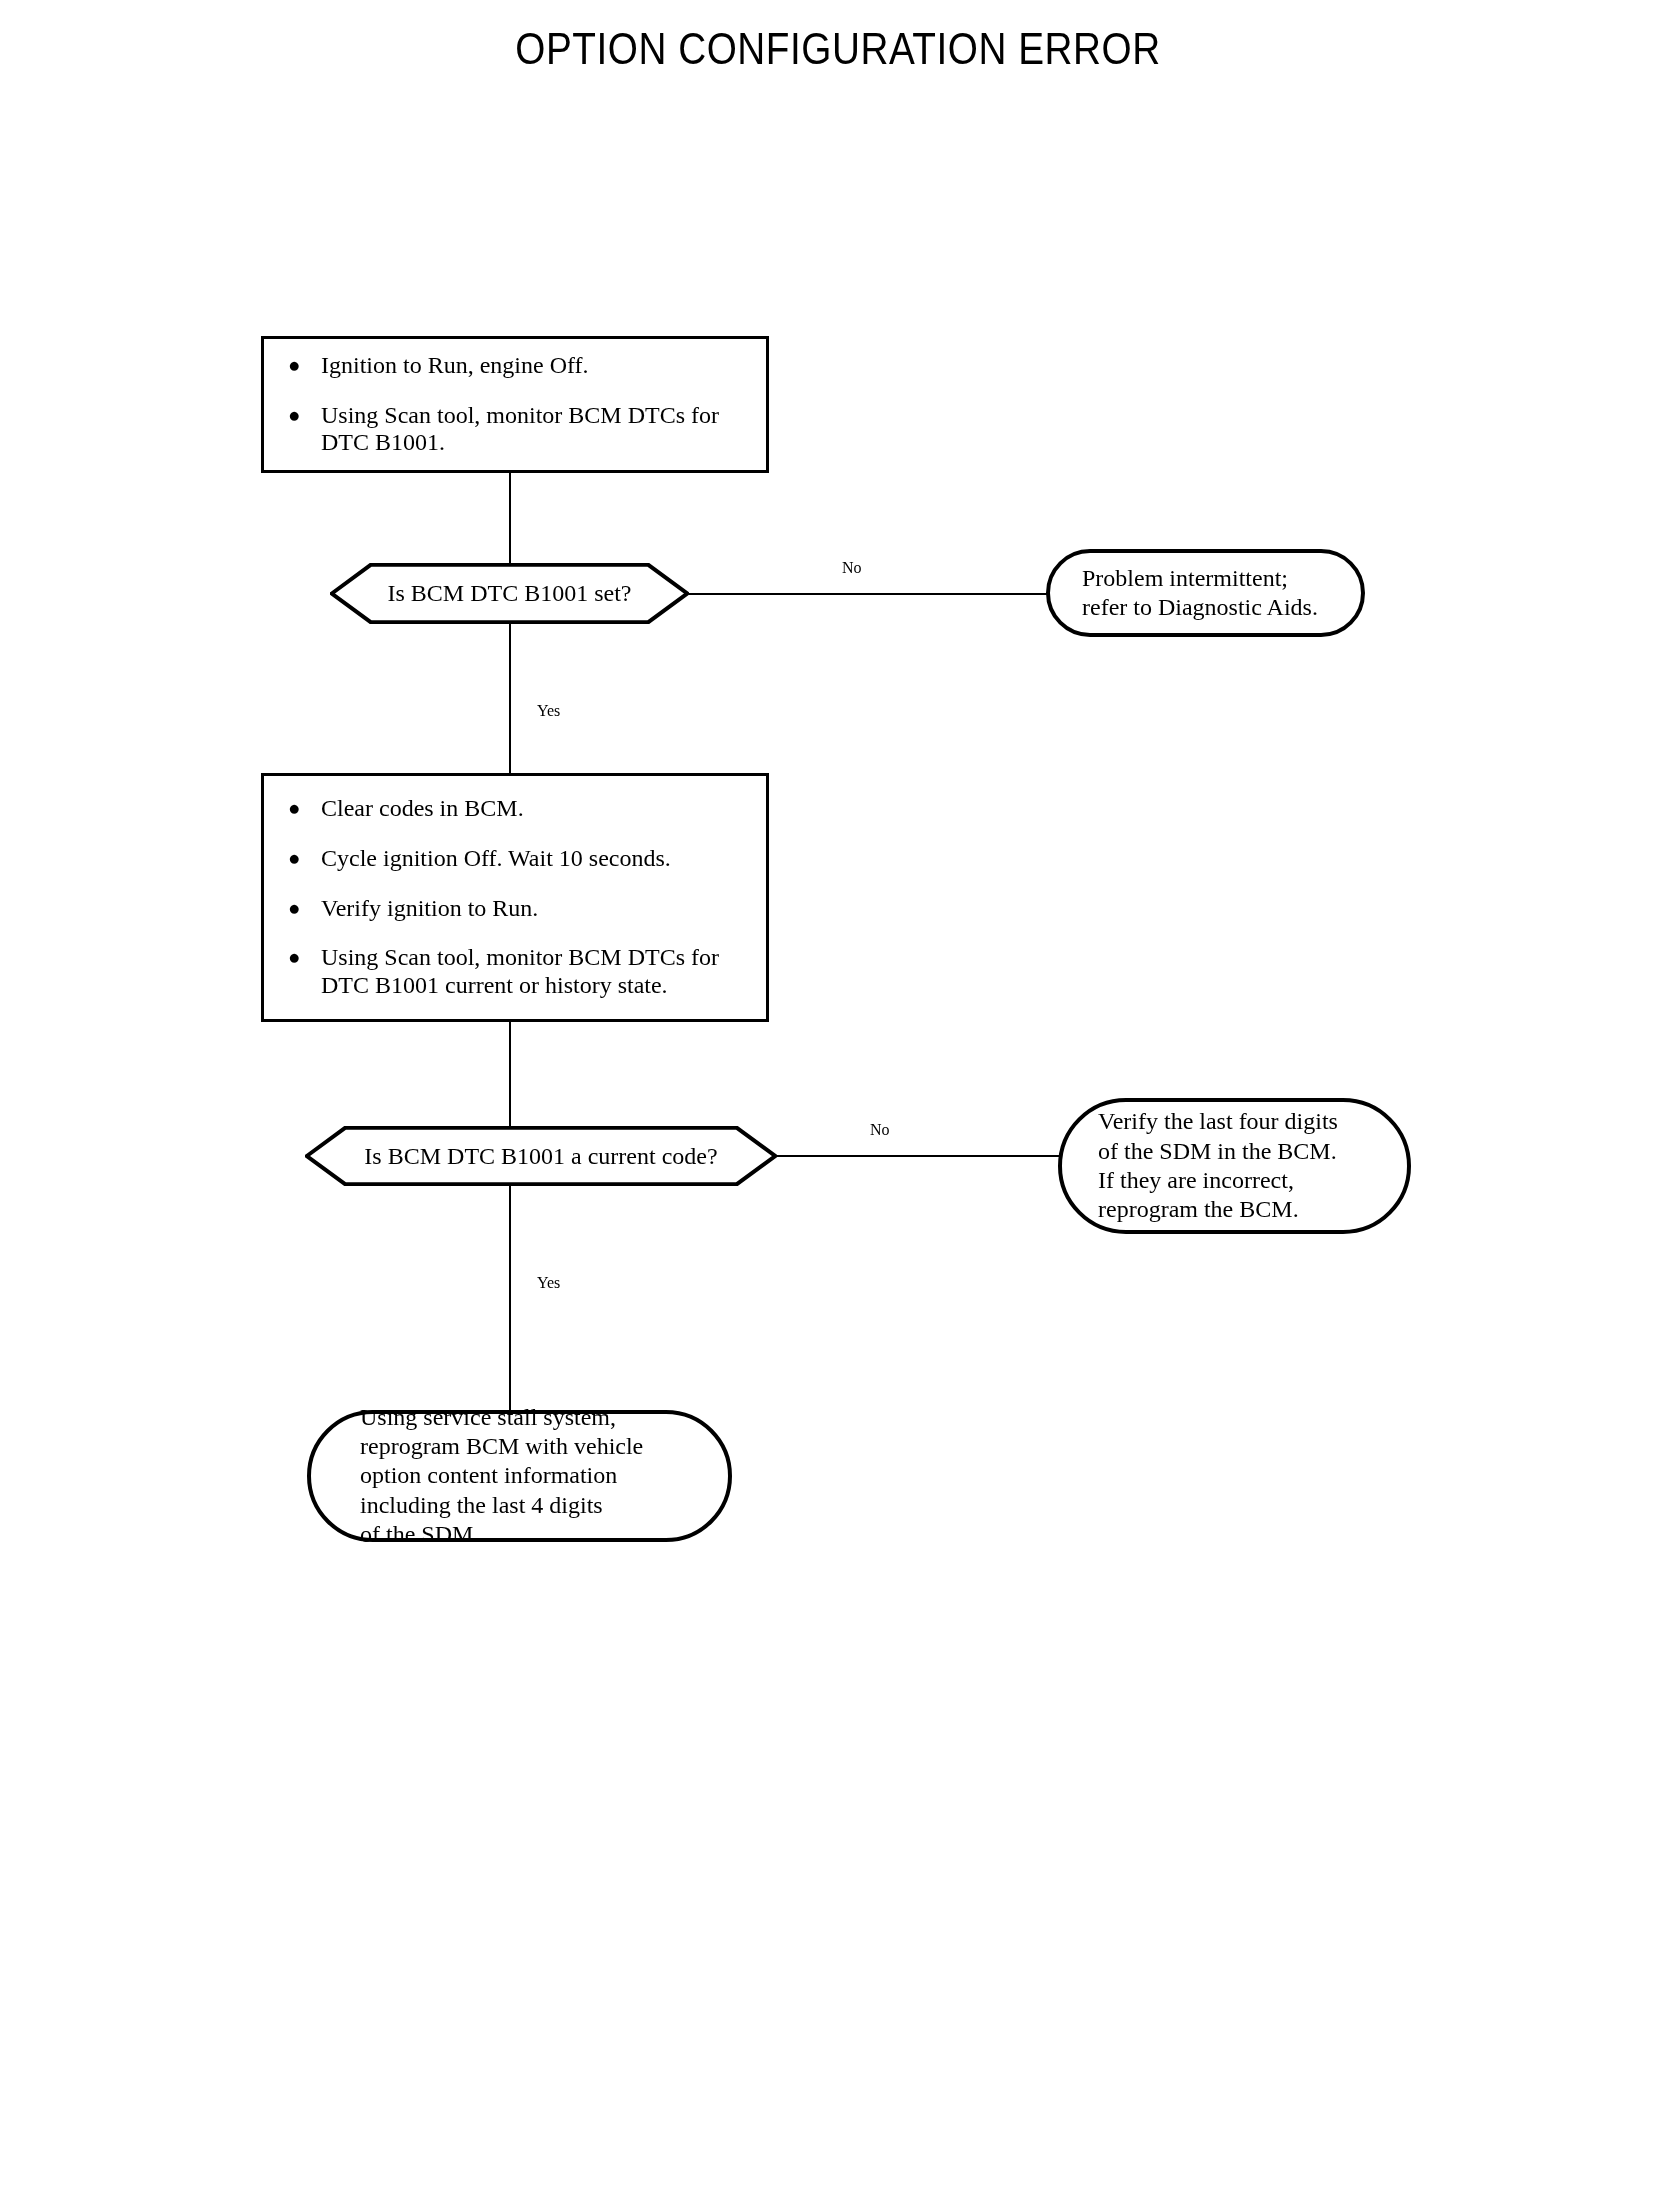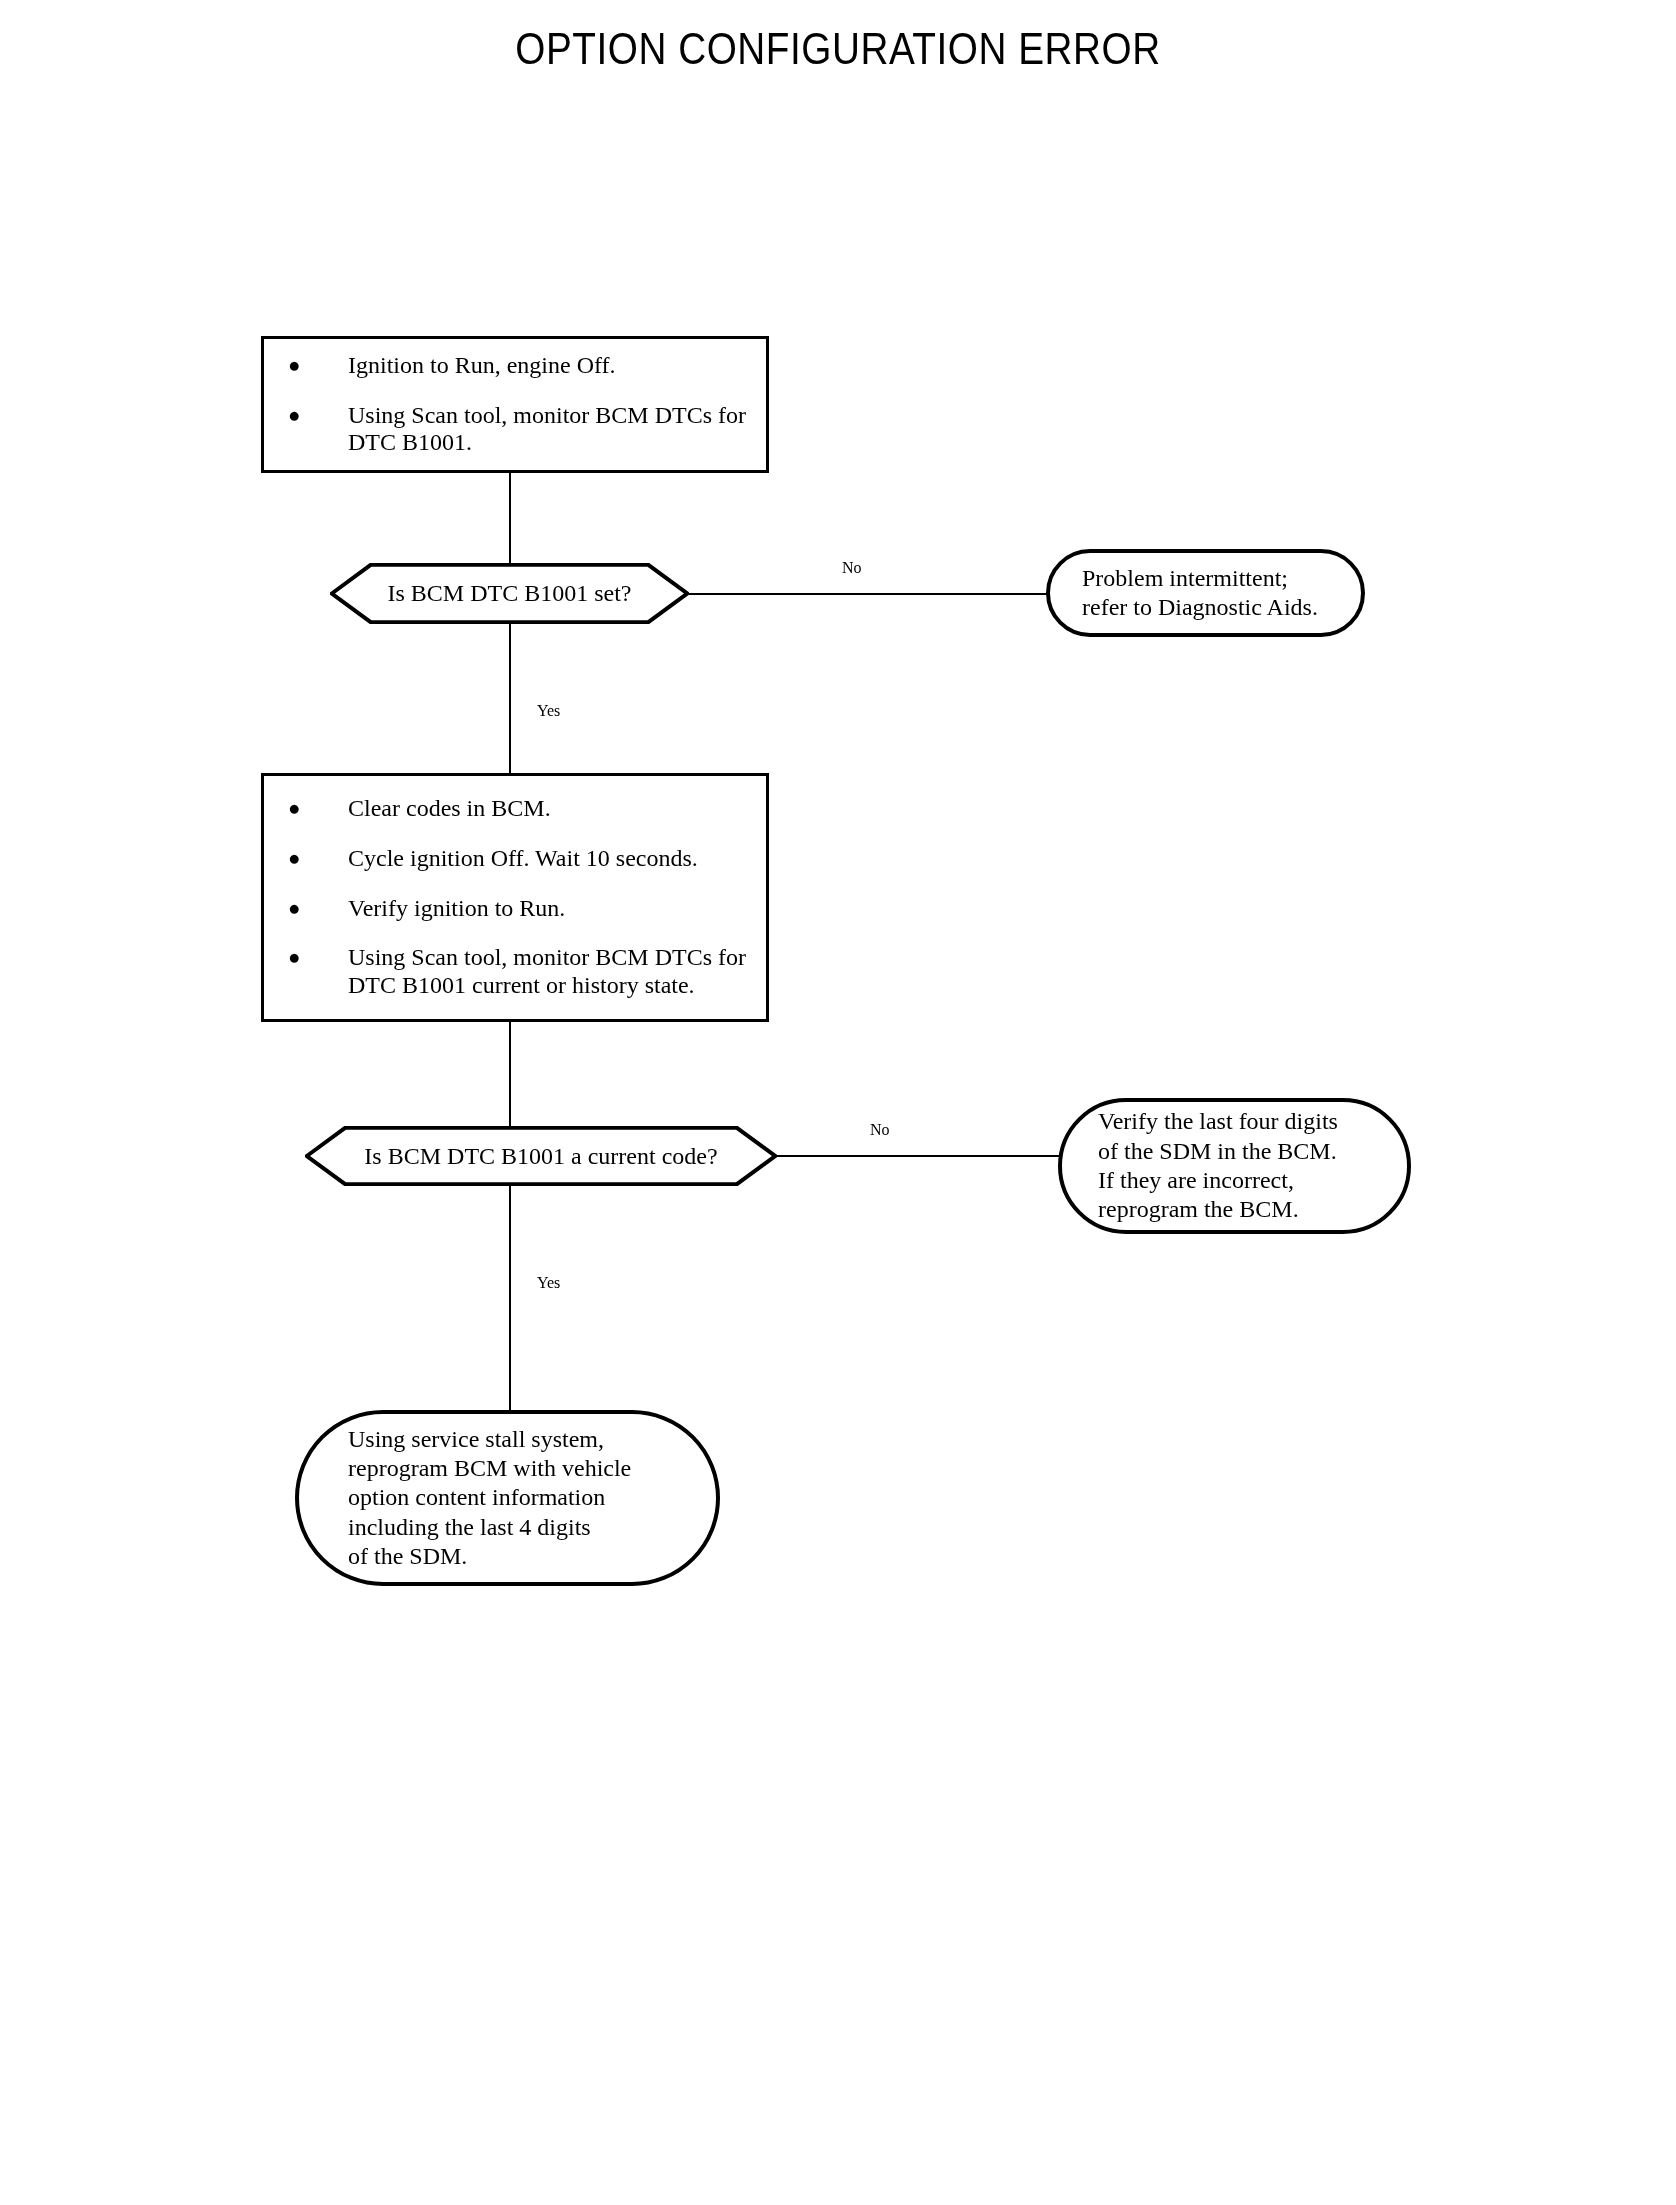--- a/index.html
+++ b/index.html
@@ -60,21 +60,20 @@
   .bullet-dot {
     flex: 0 0 auto;
     width: 33px;
     text-align: left;
     font-size: 20.7px;
     line-height: 1.32;
   }
   .bullet-text {
     flex: 1 1 auto;
     white-space: pre-line;
-    margin-left: 27px;
   }
 
   
   .hexagon {
     position: absolute;
     background: #fff;
   }
   .hexagon svg {
     position: absolute;
     left: 0; top: 0;
@@ -207,21 +206,21 @@
   <div class="stadium" id="term2" style="left:1058px; top:1098px; width:353px; height:136px; border-radius:68px; padding-left:36px; padding-right:14.6px;">
     <div class="stadium-text">Verify the last four digits
 of the SDM in the BCM.
 If they are incorrect,
 reprogram the BCM.</div>
   </div>
 
   <div class="vline" style="left:509px; top:1186px; height:226px;"></div>
   <div class="edge-label" style="left:537px; top:1274px;">Yes</div>
 
-  <div class="stadium" id="term3" style="left:295px; top:1410px; width:425px; height:176px; border-radius:88px; padding-left:49px; padding-right:18px;">
+  <div class="stadium" id="term3" style="left:307px; top:1410px; width:425px; height:132px; border-radius:88px; padding-left:49px; padding-right:18px;">
     <div class="stadium-text">Using service stall system,
 reprogram BCM with vehicle
 option content information
 including the last 4 digits
 of the SDM.</div>
   </div>
 
 </div>
 
 

